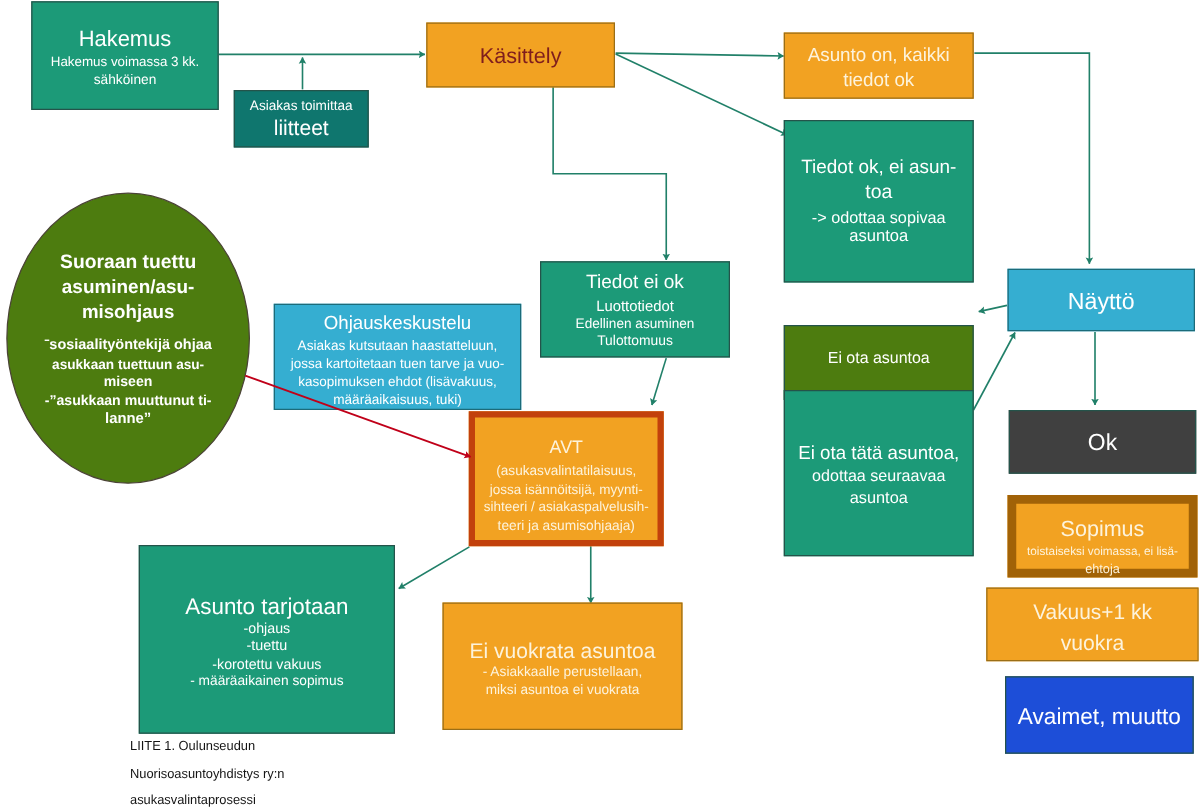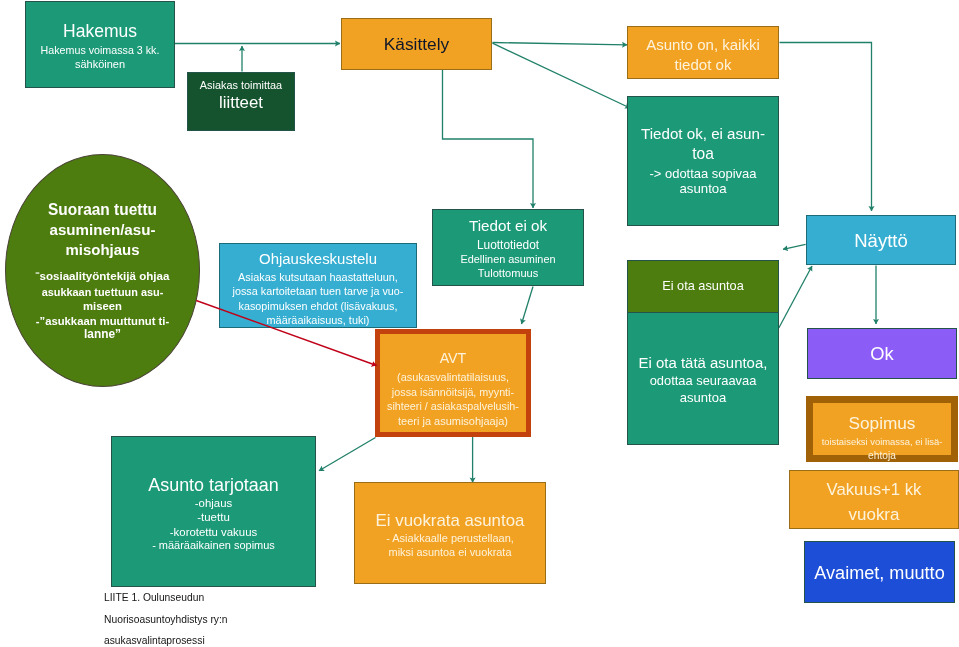--- a/index.html
+++ b/index.html
@@ -37,25 +37,25 @@
  <path d="M779.5,42.5 L871.5,42.5 L871.5,211" fill="none" stroke="#218069" stroke-width="1.3" marker-end="url(#ag)"></path>
  <path d="M876,265.5 L876,324" fill="none" stroke="#218069" stroke-width="1.3" marker-end="url(#ag)"></path>
  <path d="M805.6,244.3 L783,249.3" fill="none" stroke="#218069" stroke-width="1.3" marker-end="url(#ag)"></path>
  <path d="M778.8,328 L812,266" fill="none" stroke="#218069" stroke-width="1.3" marker-end="url(#ag)"></path>
 </svg>
 <div class="node" style="left:25px;top:1px;width:150px;height:87px;background:#1C9A78;border:1px solid #24534A;color:#ffffff;padding-left:45px;">
   <div style="top:21.4px;font-size:17.7px;transform:scaleX(0.99);">Hakemus</div>
   <div style="top:42.8px;font-size:10.8px;transform:scaleX(0.99);">Hakemus voimassa 3 kk.</div>
   <div style="top:57.4px;font-size:11.1px;transform:scaleX(0.99);">sähköinen</div>
 </div>
-<div class="node" style="left:187px;top:72px;width:108px;height:59px;background:#14532d;border:1px solid #24534A;color:#ffffff;">
+<div class="node" style="left:187px;top:72px;width:108px;height:46px;background:#0f766e;border:1px solid #24534A;color:#ffffff;">
   <div style="top:7.2px;font-size:11px;transform:scaleX(0.99);">Asiakas toimittaa</div>
   <div style="top:21.3px;font-size:17px;transform:scaleX(0.99);">liitteet</div>
 </div>
-<div class="node" style="left:341px;top:18px;width:151px;height:52px;background:#F2A222;border:1px solid #9A6E17;color:#0f172a;">
+<div class="node" style="left:341px;top:18px;width:151px;height:52px;background:#F2A222;border:1px solid #9A6E17;color:#7f1d1d;">
   <div style="top:16.7px;font-size:17.3px;transform:scaleX(1);">Käsittely</div>
 </div>
 <div class="node" style="left:627px;top:26px;width:152px;height:53px;background:#F2A222;border:1px solid #9A6E17;color:#fdf3dc;">
   <div style="top:10px;font-size:15.2px;transform:scaleX(0.99);">Asunto on, kaikki</div>
   <div style="top:29.5px;font-size:15.2px;transform:scaleX(0.99);">tiedot ok</div>
 </div>
 <div class="node" style="left:627px;top:96px;width:152px;height:130px;background:#1C9A78;border:1px solid #24534A;color:#ffffff;">
   <div style="top:29px;font-size:15.3px;transform:scaleX(0.99);">Tiedot ok, ei asun-</div>
   <div style="top:49px;font-size:15.7px;transform:scaleX(0.99);">toa</div>
   <div style="top:69.6px;font-size:13.1px;transform:scaleX(0.99);">-&gt; odottaa sopivaa</div>
@@ -65,21 +65,21 @@
   <div style="top:19.4px;font-size:12.9px;transform:scaleX(0.99);">Ei ota asuntoa</div>
 </div>
 <div class="node" style="left:627px;top:312px;width:152px;height:133px;background:#1C9A78;border:1px solid #24534A;color:#ffffff;">
   <div style="top:42.4px;font-size:15.1px;transform:scaleX(0.99);">Ei ota tätä asuntoa,</div>
   <div style="top:61.1px;font-size:13px;transform:scaleX(0.99);">odottaa seuraavaa</div>
   <div style="top:78.2px;font-size:13.2px;transform:scaleX(0.99);">asuntoa</div>
 </div>
 <div class="node" style="left:806px;top:215px;width:150px;height:50px;background:#35AED1;border:1px solid #1C6B79;color:#ffffff;">
   <div style="top:15.9px;font-size:18.7px;transform:scaleX(0.99);">Näyttö</div>
 </div>
-<div class="node" style="left:807px;top:328px;width:150px;height:51px;background:#8b5cf6;border:1px solid #24534A;color:#ffffff;">
+<div class="node" style="left:807px;top:328px;width:150px;height:51px;background:#404040;border:1px solid #24534A;color:#ffffff;">
   <div style="top:15.7px;font-size:18.5px;transform:scaleX(0.99);">Ok</div>
 </div>
 <div class="node" style="left:806px;top:396px;width:152px;height:66px;background:#F2A222;border:7px solid #a16207;color:#fdf3dc;">
   <div style="top:12px;font-size:17.4px;transform:scaleX(0.99);">Sopimus</div>
   <div style="top:33.6px;font-size:9.5px;transform:scaleX(0.99);">toistaiseksi voimassa, ei lisä-</div>
   <div style="top:47.8px;font-size:10.3px;transform:scaleX(0.99);">ehtoja</div>
 </div>
 <div class="node" style="left:789px;top:470px;width:170px;height:59px;background:#F2A222;border:1px solid #9A6E17;color:#fdf3dc;">
   <div style="top:11px;font-size:16.9px;transform:scaleX(0.99);">Vakuus+1 kk</div>
   <div style="top:34.8px;font-size:17.1px;transform:scaleX(0.99);">vuokra</div>

